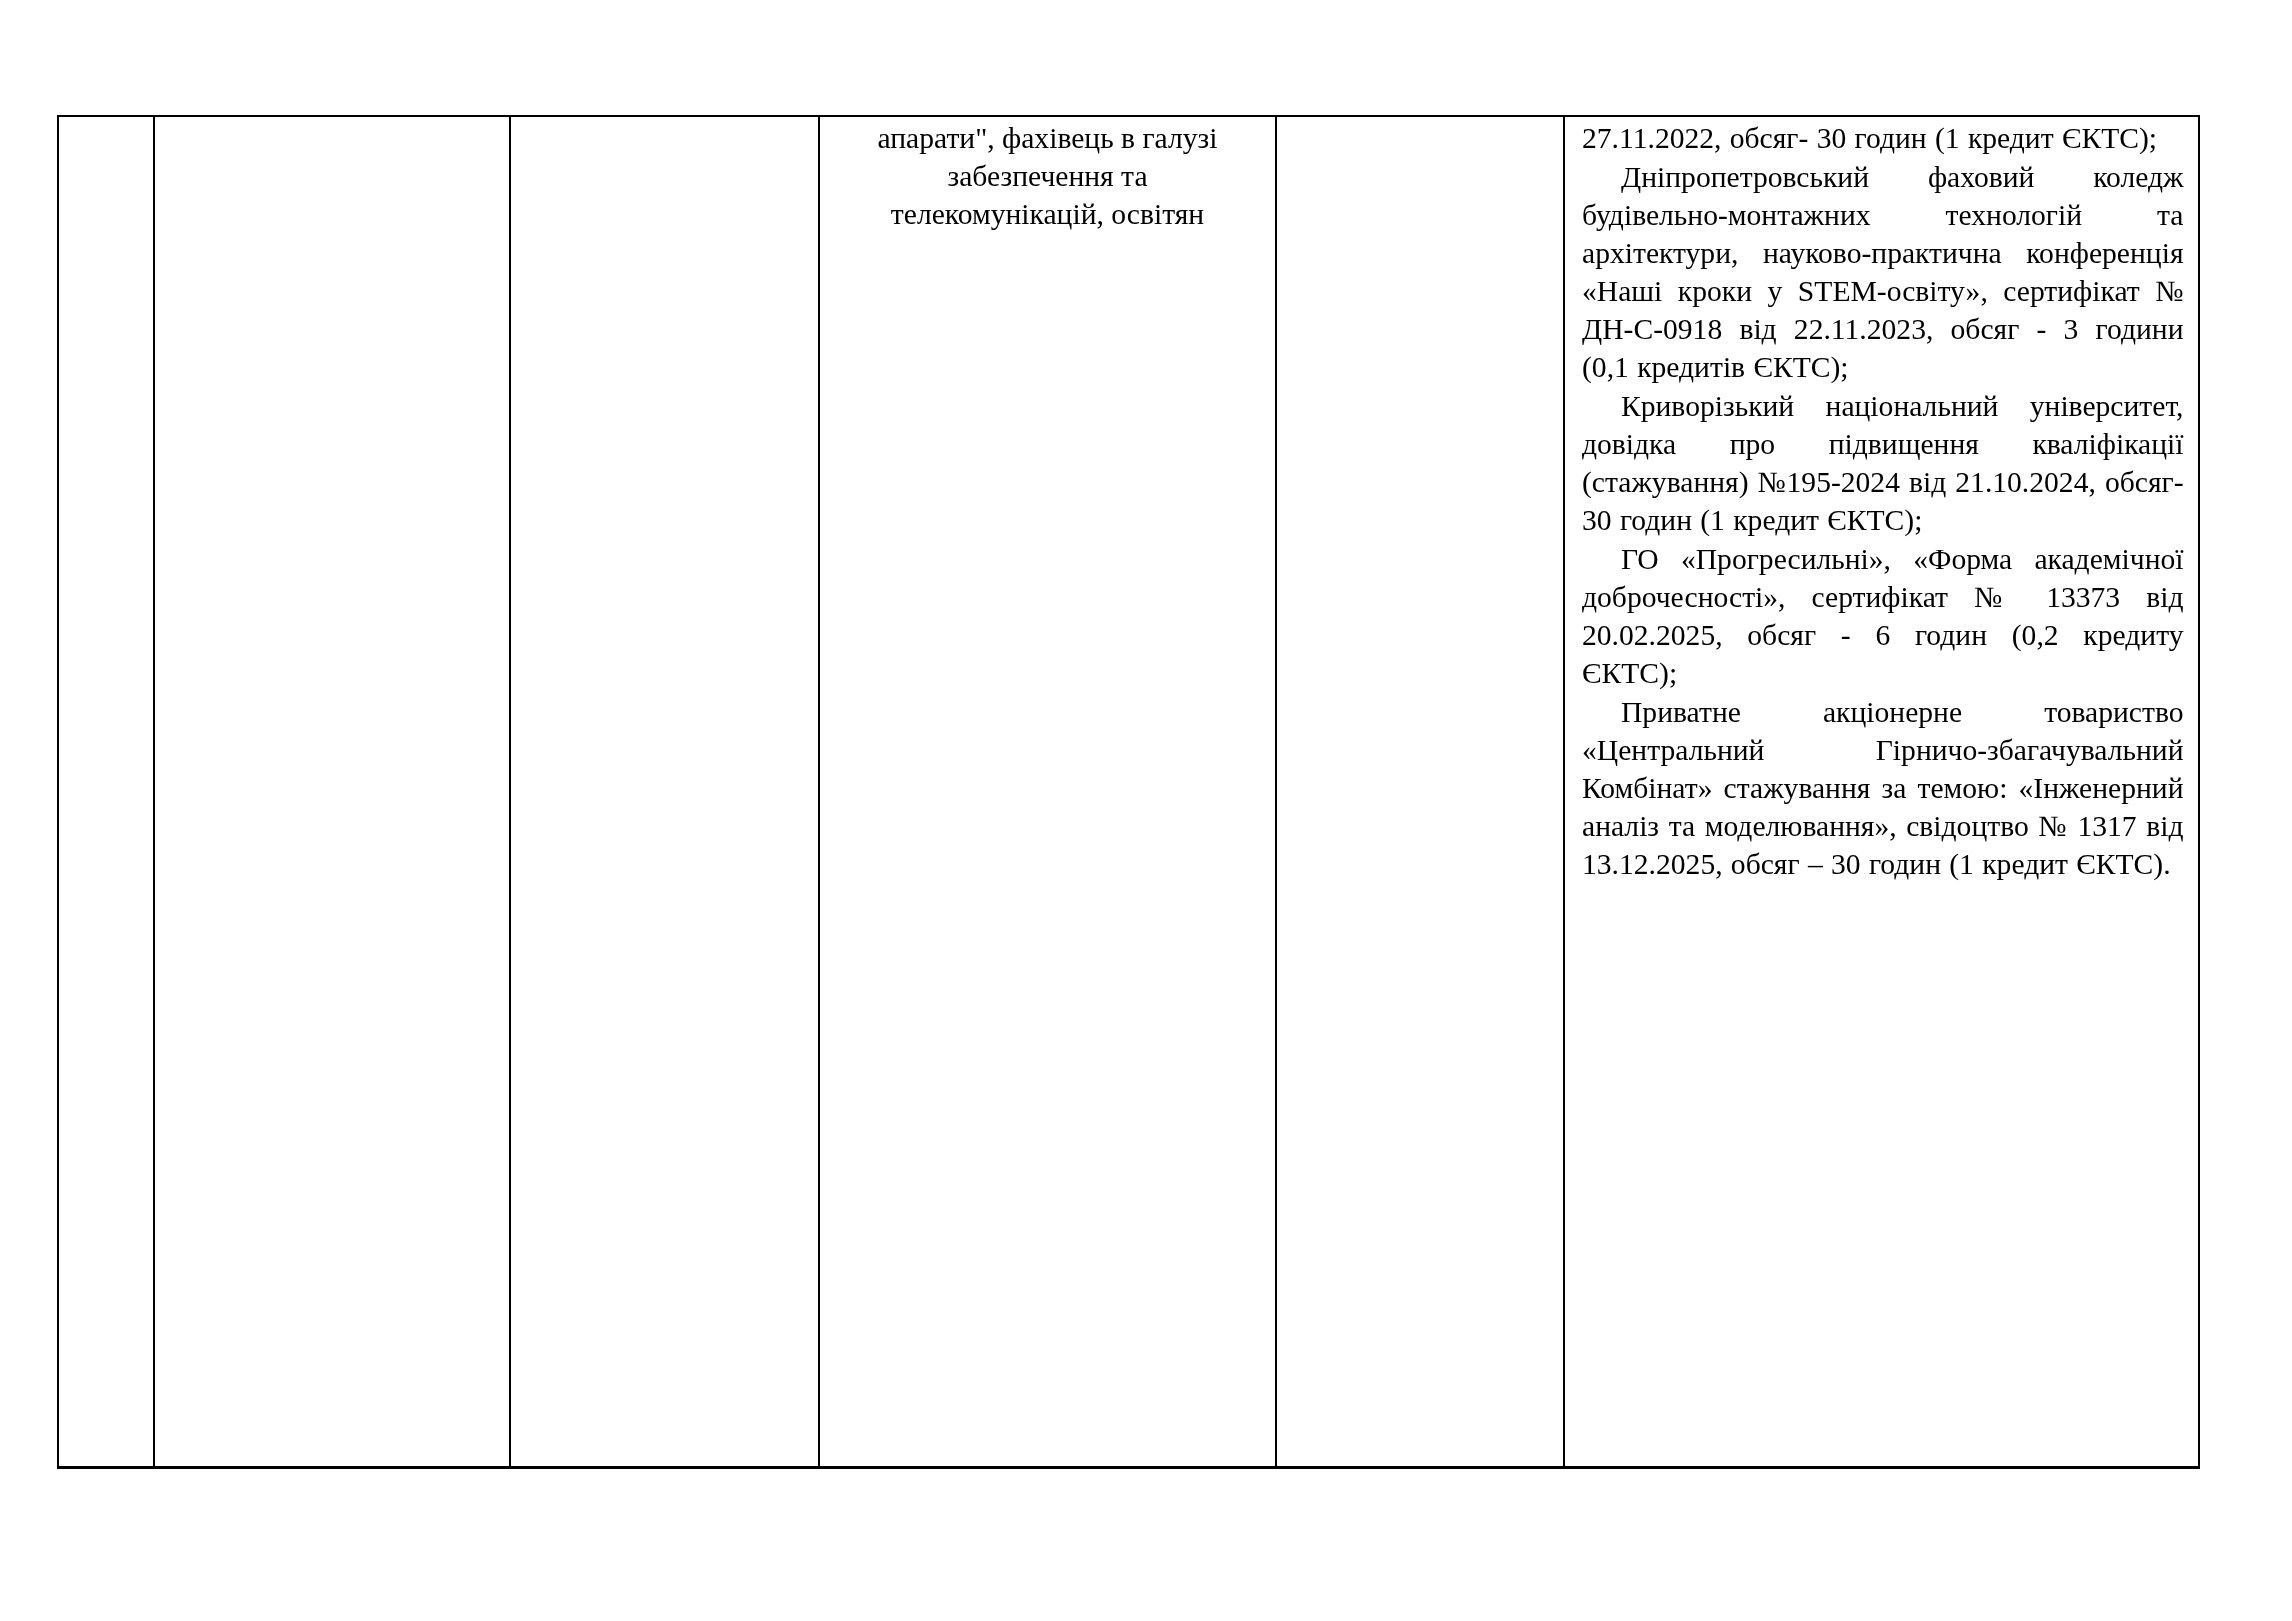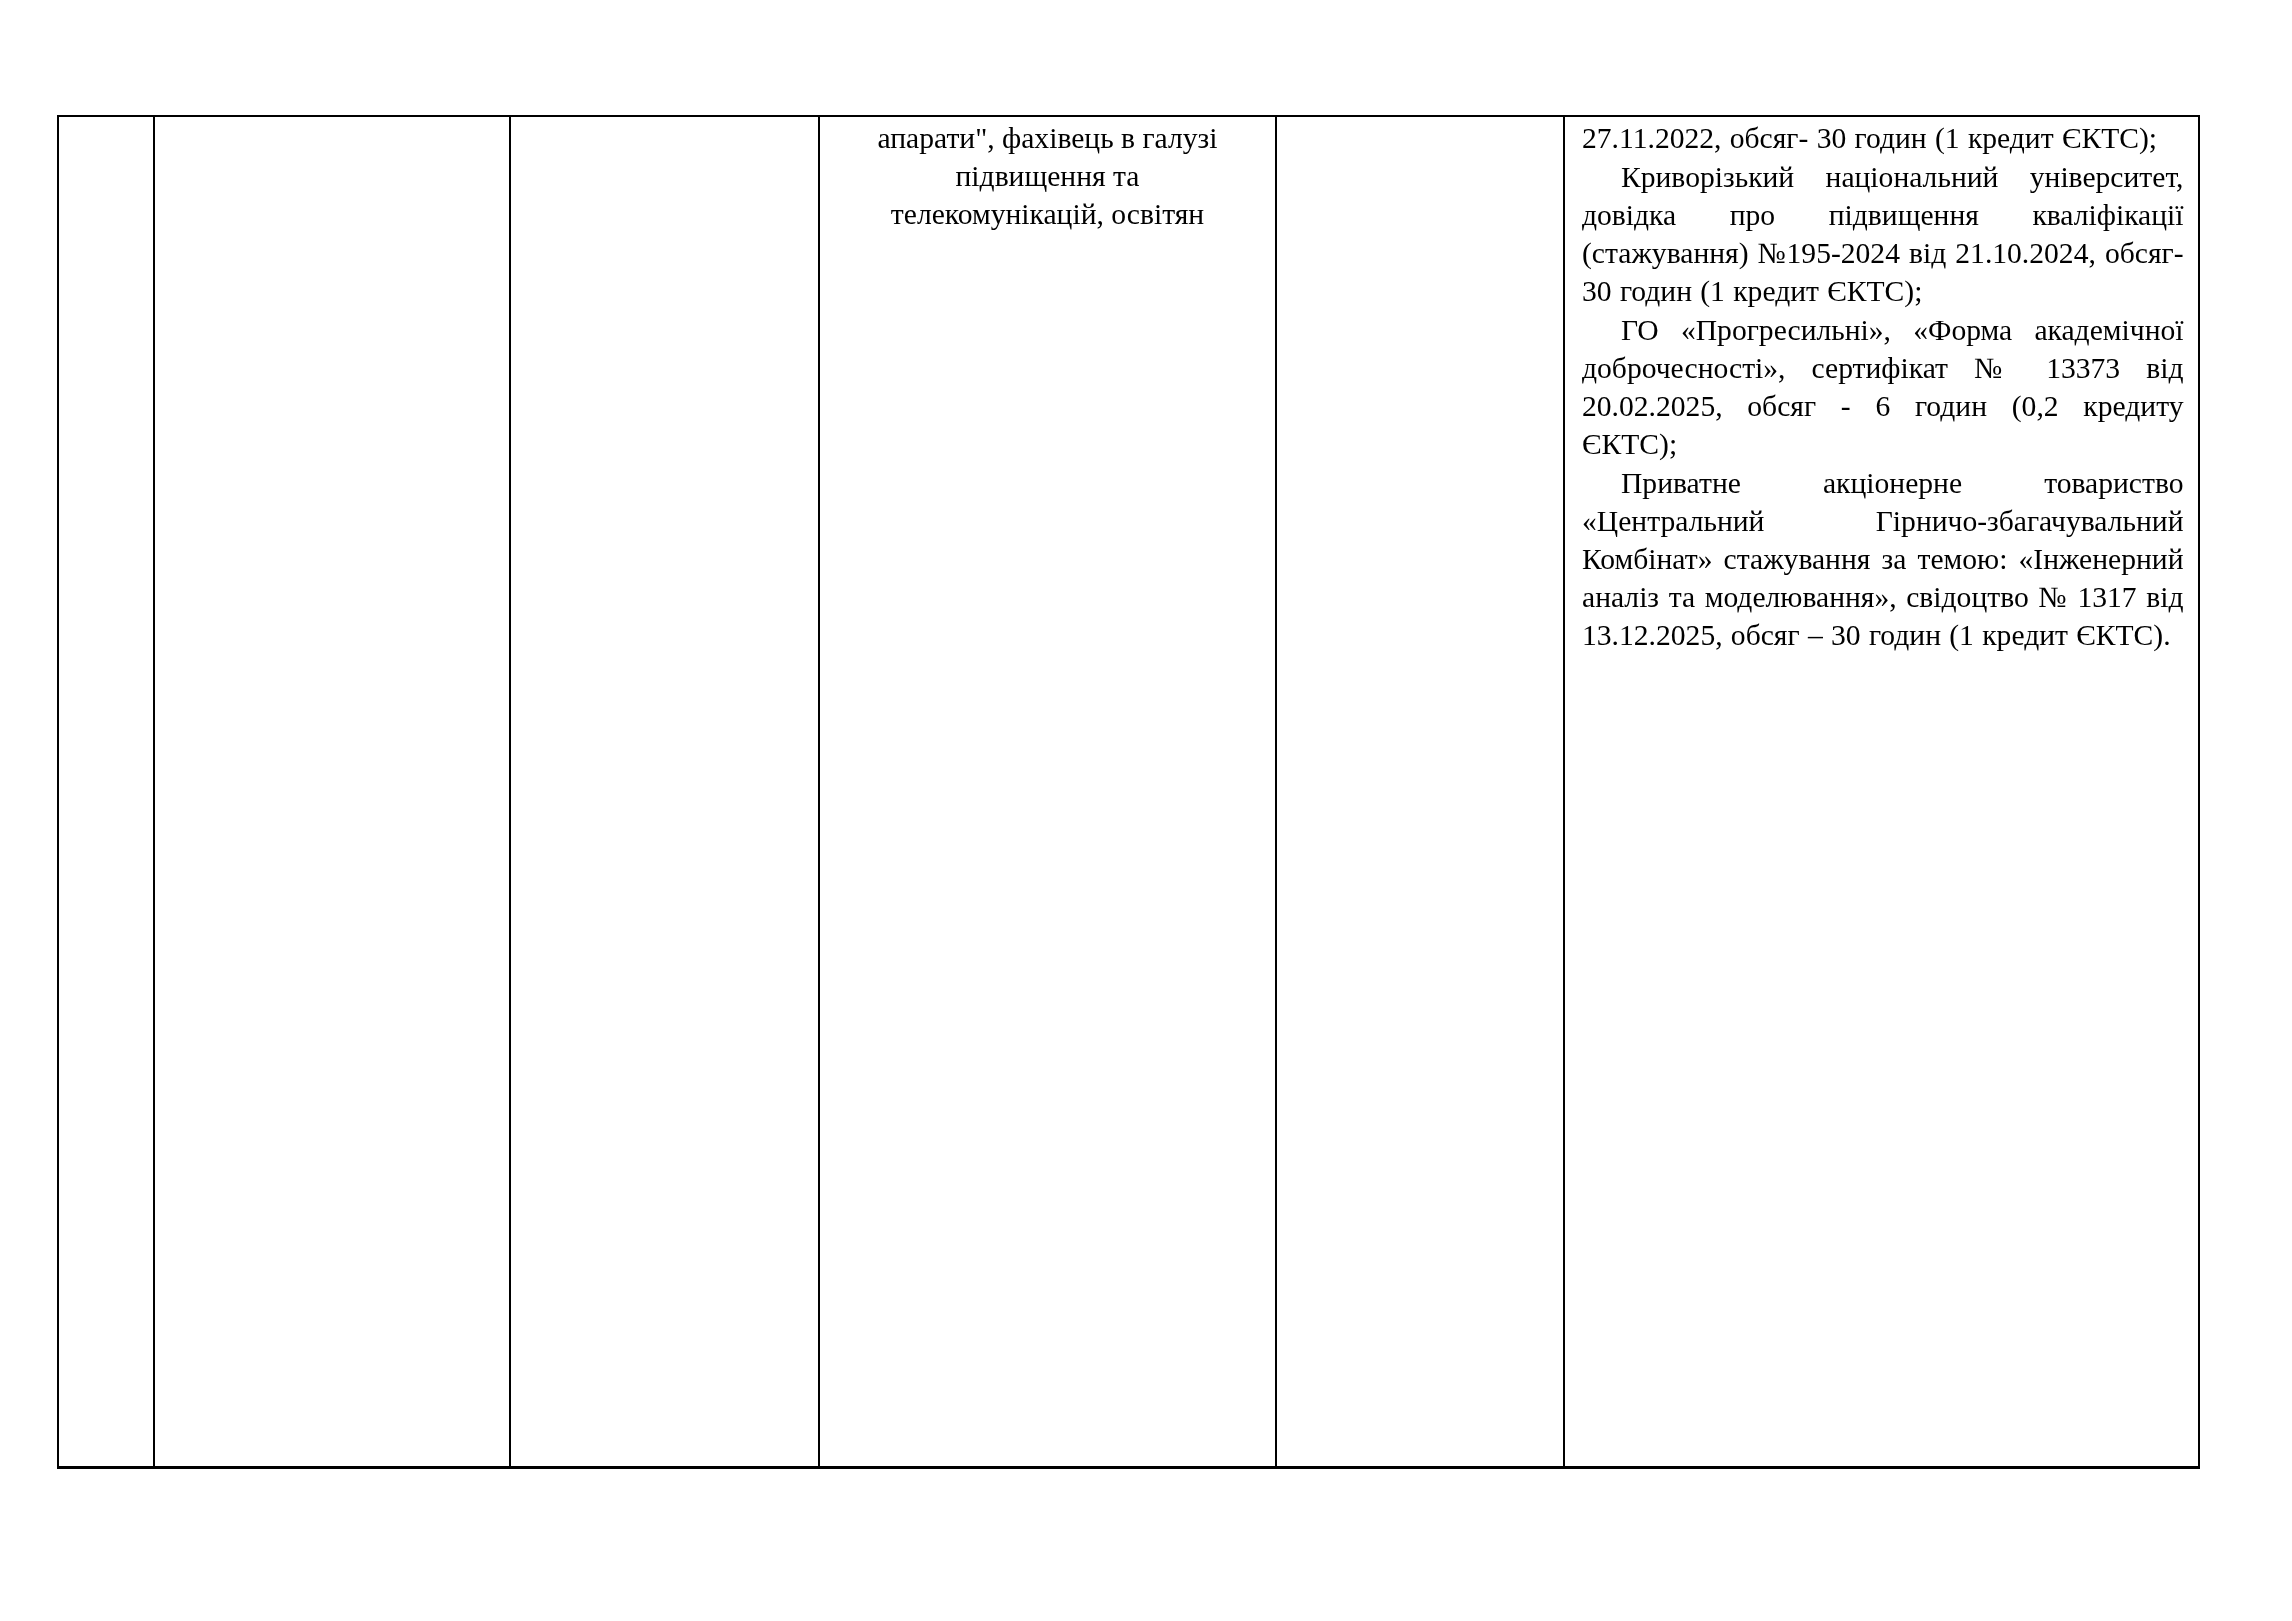--- a/index.html
+++ b/index.html
@@ -68,28 +68,29 @@
 <body>
 
 <div class="page">
   <div class="doc-table">
     <div class="cell col-1"></div>
     <div class="cell col-2"></div>
     <div class="cell col-3"></div>
     <div class="cell col-4">
       <div class="edu-text">
           <div>апарати", фахівець в галузі</div>
-          <div>підвищення та</div>
+          <div>забезпечення та</div>
           <div>телекомунікацій, освітян</div>
         </div>
     </div>
     <div class="cell col-5"></div>
     <div class="cell col-6">
       <div class="qual-text">
           <p class="no-indent">27.11.2022, обсяг- 30 годин (1 кредит ЄКТС);</p>
+          <p class="">Дніпропетровський фаховий коледж будівельно-монтажних технологій та архітектури, науково-практична конференція «Наші кроки у STEM-освіту», сертифікат № ДН-С-0918 від 22.11.2023, обсяг - 3 години (0,1 кредитів ЄКТС);</p>
           <p class="">Криворізький національний університет, довідка про підвищення кваліфікації (стажування) №195-2024 від 21.10.2024, обсяг- 30 годин (1 кредит ЄКТС);</p>
           <p class="">ГО «Прогресильні», «Форма академічної доброчесності», сертифікат № 13373 від 20.02.2025, обсяг - 6 годин (0,2 кредиту ЄКТС);</p>
           <p class="">Приватне акціонерне товариство «Центральний Гірничо-збагачувальний Комбінат» стажування за темою: «Інженерний аналіз та моделювання», свідоцтво № 1317 від 13.12.2025, обсяг – 30 годин (1 кредит ЄКТС).</p>
         </div>
     </div>
   </div>
 </div>
 
 
 </body></html>

